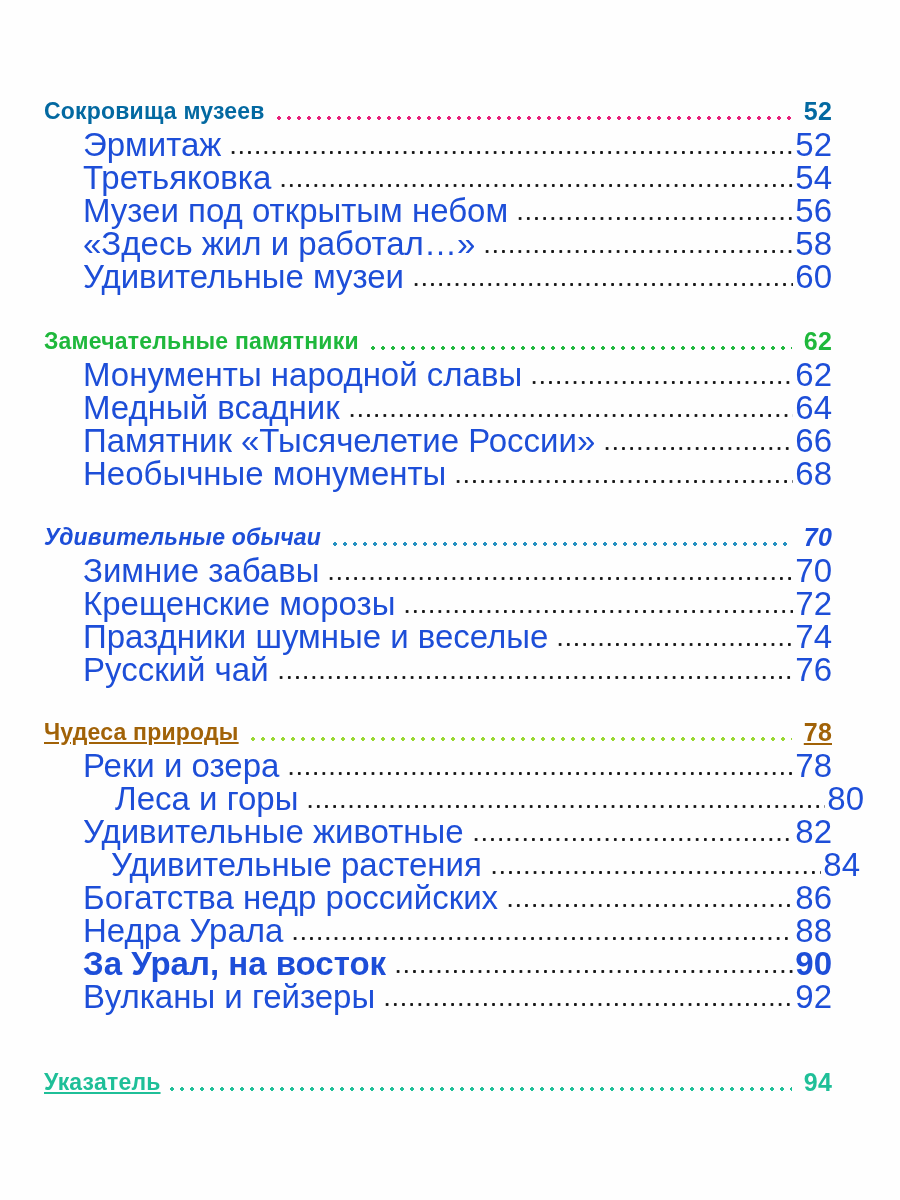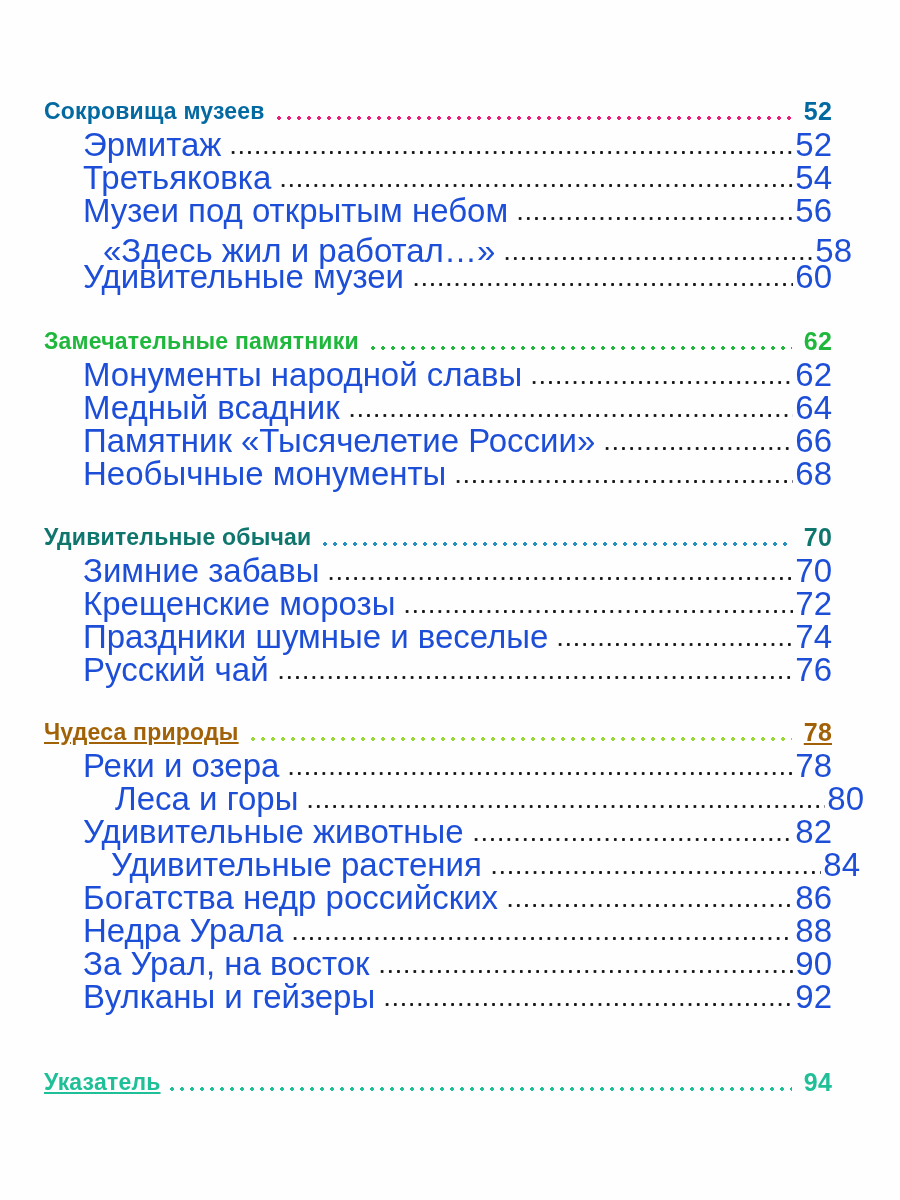--- a/index.html
+++ b/index.html
@@ -93,21 +93,21 @@
     .row.item .leader::before {
       bottom: 7px;
       height: 3px;
       background-image: radial-gradient(circle, #151515 1.3px, transparent 1.6px);
       background-size: 8.2px 3px;
       background-repeat: repeat-x;
       left: 5px;
     }
     .c-pink   { color: #0369a1; --c: #e8207a; }
     .c-green  { color: #1fb83c; --c: #22b840; }
-    .c-blue   { color: #0f766e; --c: #2590c0; }
+    .c-blue   { color: #1d4ed8; font-style: italic; --c: #2590c0; }
     .c-lime   { color: #a16207; text-decoration: underline; --c: #9ad833; }
     .c-teal   { color: #1fbf98; --c: #1fbf98; }
   </style>
 </head>
 <body>
 
 <div class="page">
   <div class="toc" style="top:0;">
 
     <div class="row heading c-pink" style="top:95px;">
@@ -123,21 +123,21 @@
     <div class="row item" style="top:161px;">
       <span class="title">Третьяковка</span>
       <span class="leader"></span>
       <span class="num">54</span>
     </div>
     <div class="row item" style="top:194px;">
       <span class="title">Музеи под открытым небом</span>
       <span class="leader"></span>
       <span class="num">56</span>
     </div>
-    <div class="row item" style="top:234px;margin-left:20px;">
+    <div class="row item" style="top:227px;">
       <span class="title">«Здесь жил и работал…»</span>
       <span class="leader"></span>
       <span class="num">58</span>
     </div>
     <div class="row item" style="top:260px;">
       <span class="title">Удивительные музеи</span>
       <span class="leader"></span>
       <span class="num">60</span>
     </div>
 
@@ -221,21 +221,21 @@
     <div class="row item" style="top:881px;">
       <span class="title">Богатства недр российских</span>
       <span class="leader"></span>
       <span class="num">86</span>
     </div>
     <div class="row item" style="top:914px;">
       <span class="title">Недра Урала</span>
       <span class="leader"></span>
       <span class="num">88</span>
     </div>
-    <div class="row item" style="top:947px;">
+    <div class="row item" style="top:947px;font-weight:bold;">
       <span class="title">За Урал, на восток</span>
       <span class="leader"></span>
       <span class="num">90</span>
     </div>
     <div class="row item" style="top:980px;">
       <span class="title">Вулканы и гейзеры</span>
       <span class="leader"></span>
       <span class="num">92</span>
     </div>
 

